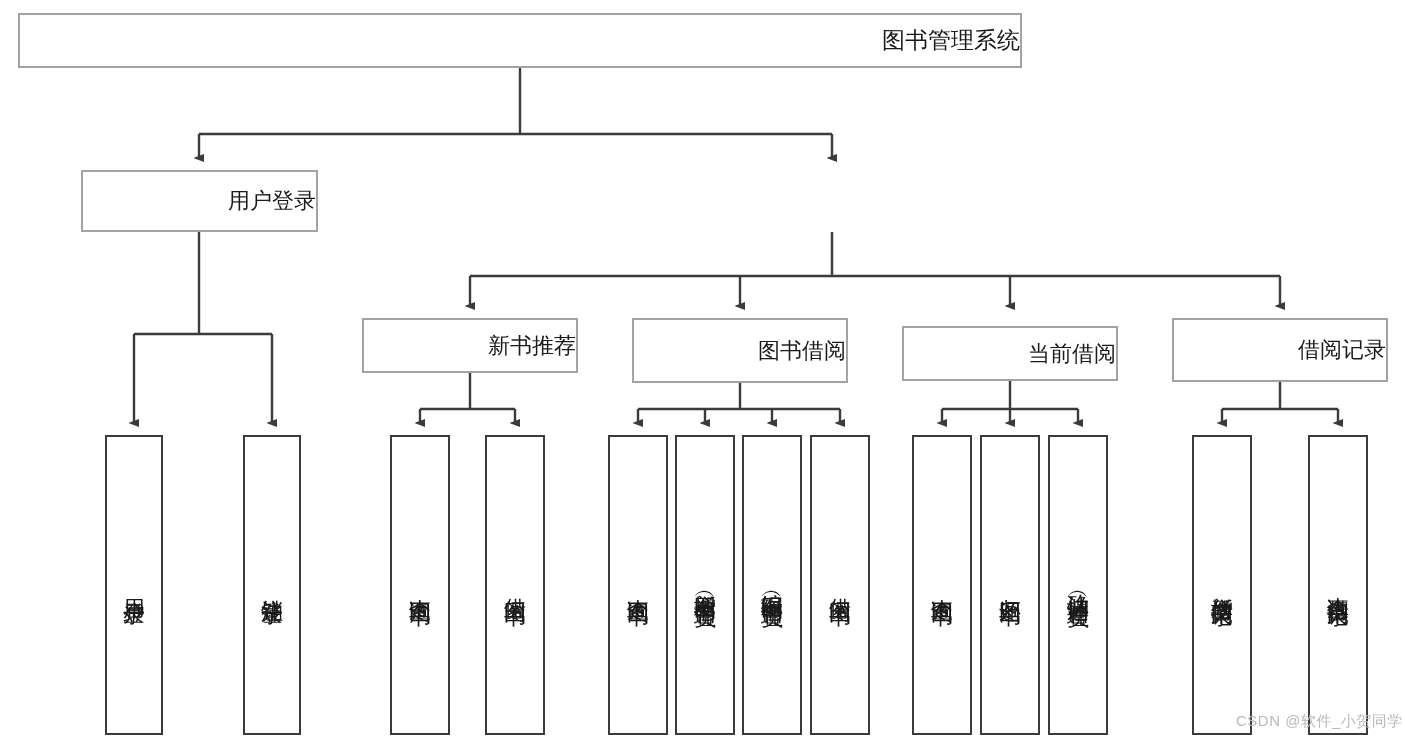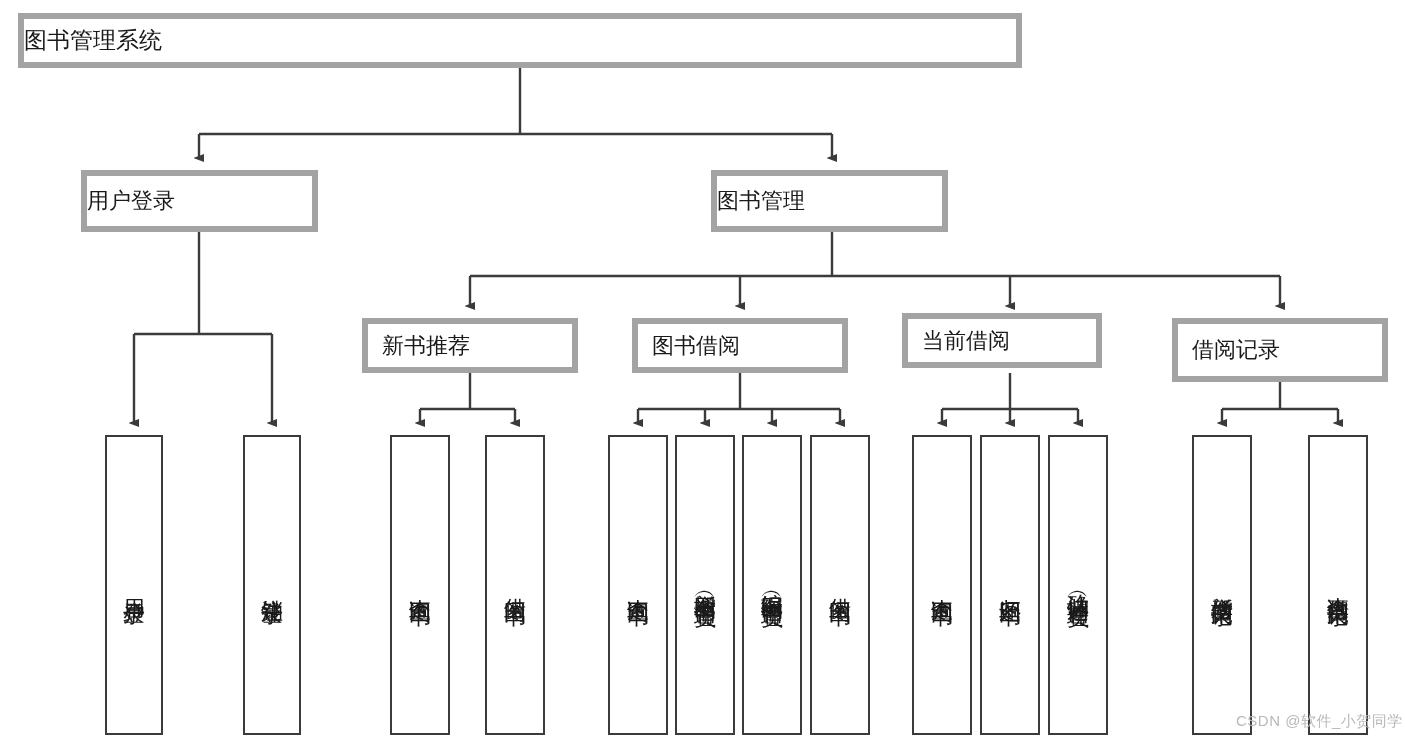--- a/index.html
+++ b/index.html
@@ -9,24 +9,24 @@
     font-family:"Liberation Sans","DejaVu Sans",sans-serif;
     overflow:hidden;
   }
   #stage{position:relative;width:1405px;height:747px;}
   svg#wires{position:absolute;left:0;top:0;width:1405px;height:747px;}
 
   .node{
     position:absolute;
     box-sizing:border-box;
     background:#ffffff;
-    border:6px solid #a3a3a3;
+    border:2px solid #a3a3a3;
     display:flex;
     align-items:center;
-    justify-content:flex-start;
+    justify-content:flex-end;
     color:#1a1a1a;
     z-index:5;
   }
   .node.root{ font-size:23px; }
   .node.lvl1{ font-size:22px; }
   .node.lvl2{ font-size:22px;padding-left:14px; }
 
   .leaf{
     position:absolute;
     box-sizing:border-box;
@@ -112,31 +112,28 @@
     </g>
   </svg>
 
   <div class="node root" style="left:18px;top:13px;width:1004px;height:55px;">
     <span>图书管理系统</span>
   </div>
 
   <div class="node lvl1" style="left:81px;top:170px;width:237px;height:62px;">
     <span>用户登录</span>
   </div>
-  <div class="node lvl1" style="left:711px;top:170px;width:237px;height:62px;">
-    <span>图书管理</span>
-  </div>
 
   <div class="node lvl2" style="left:362px;top:318px;width:216px;height:55px;">
     <span>新书推荐</span>
   </div>
-  <div class="node lvl2" style="left:632px;top:318px;width:216px;height:55px;">
+  <div class="node lvl2" style="left:632px;top:318px;width:216px;height:65px;">
     <span>图书借阅</span>
   </div>
-  <div class="node lvl2" style="left:902px;top:313px;width:200px;height:55px;">
+  <div class="node lvl2" style="left:902px;top:326px;width:216px;height:55px;">
     <span>当前借阅</span>
   </div>
   <div class="node lvl2" style="left:1172px;top:318px;width:216px;height:64px;">
     <span>借阅记录</span>
   </div>
 
   <div class="leaf" style="left:105px;top:435px;width:58px;height:300px;">
     <span class="vtext">用户登录</span>
   </div>
   <div class="leaf" style="left:243px;top:435px;width:58px;height:300px;">

